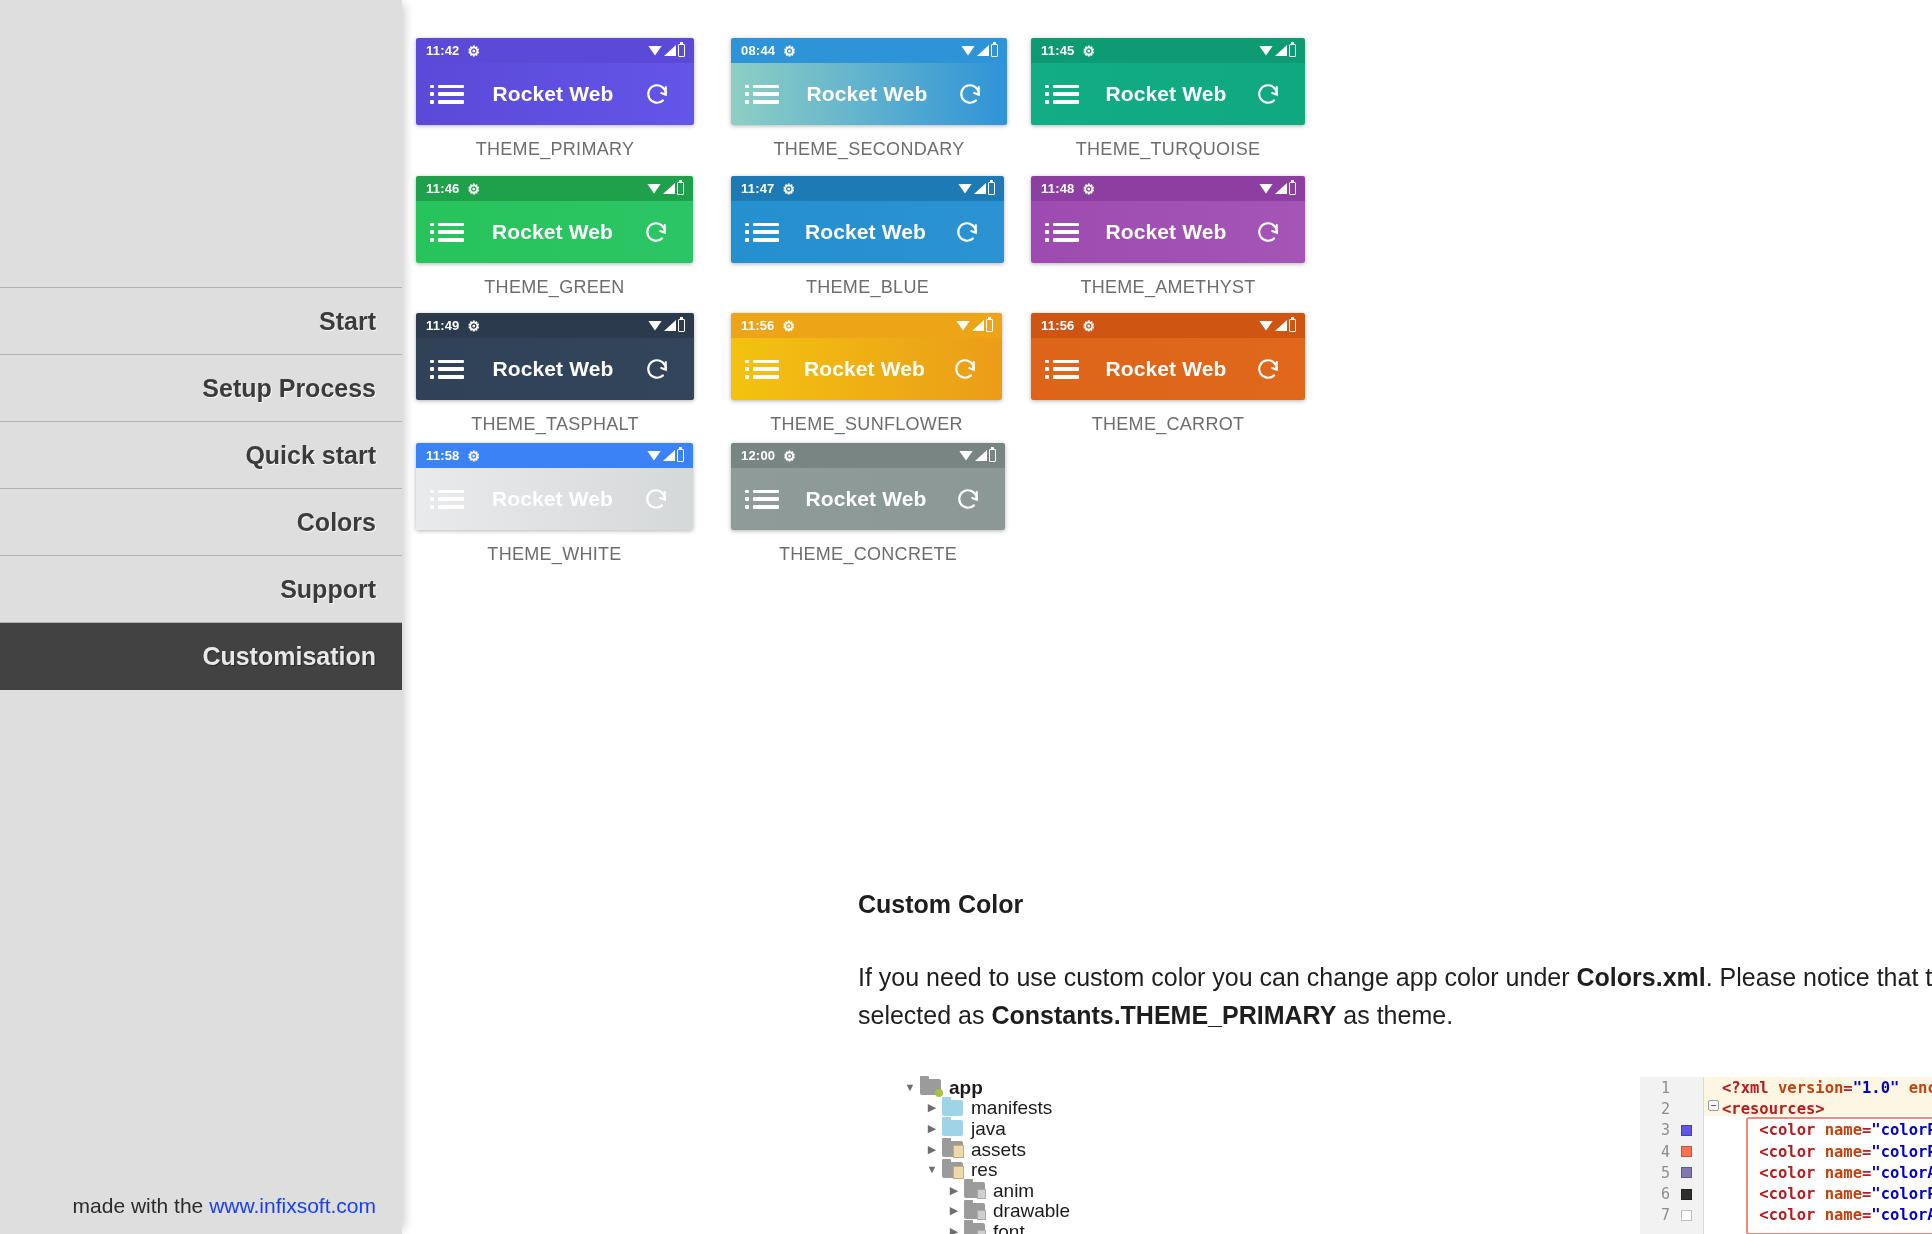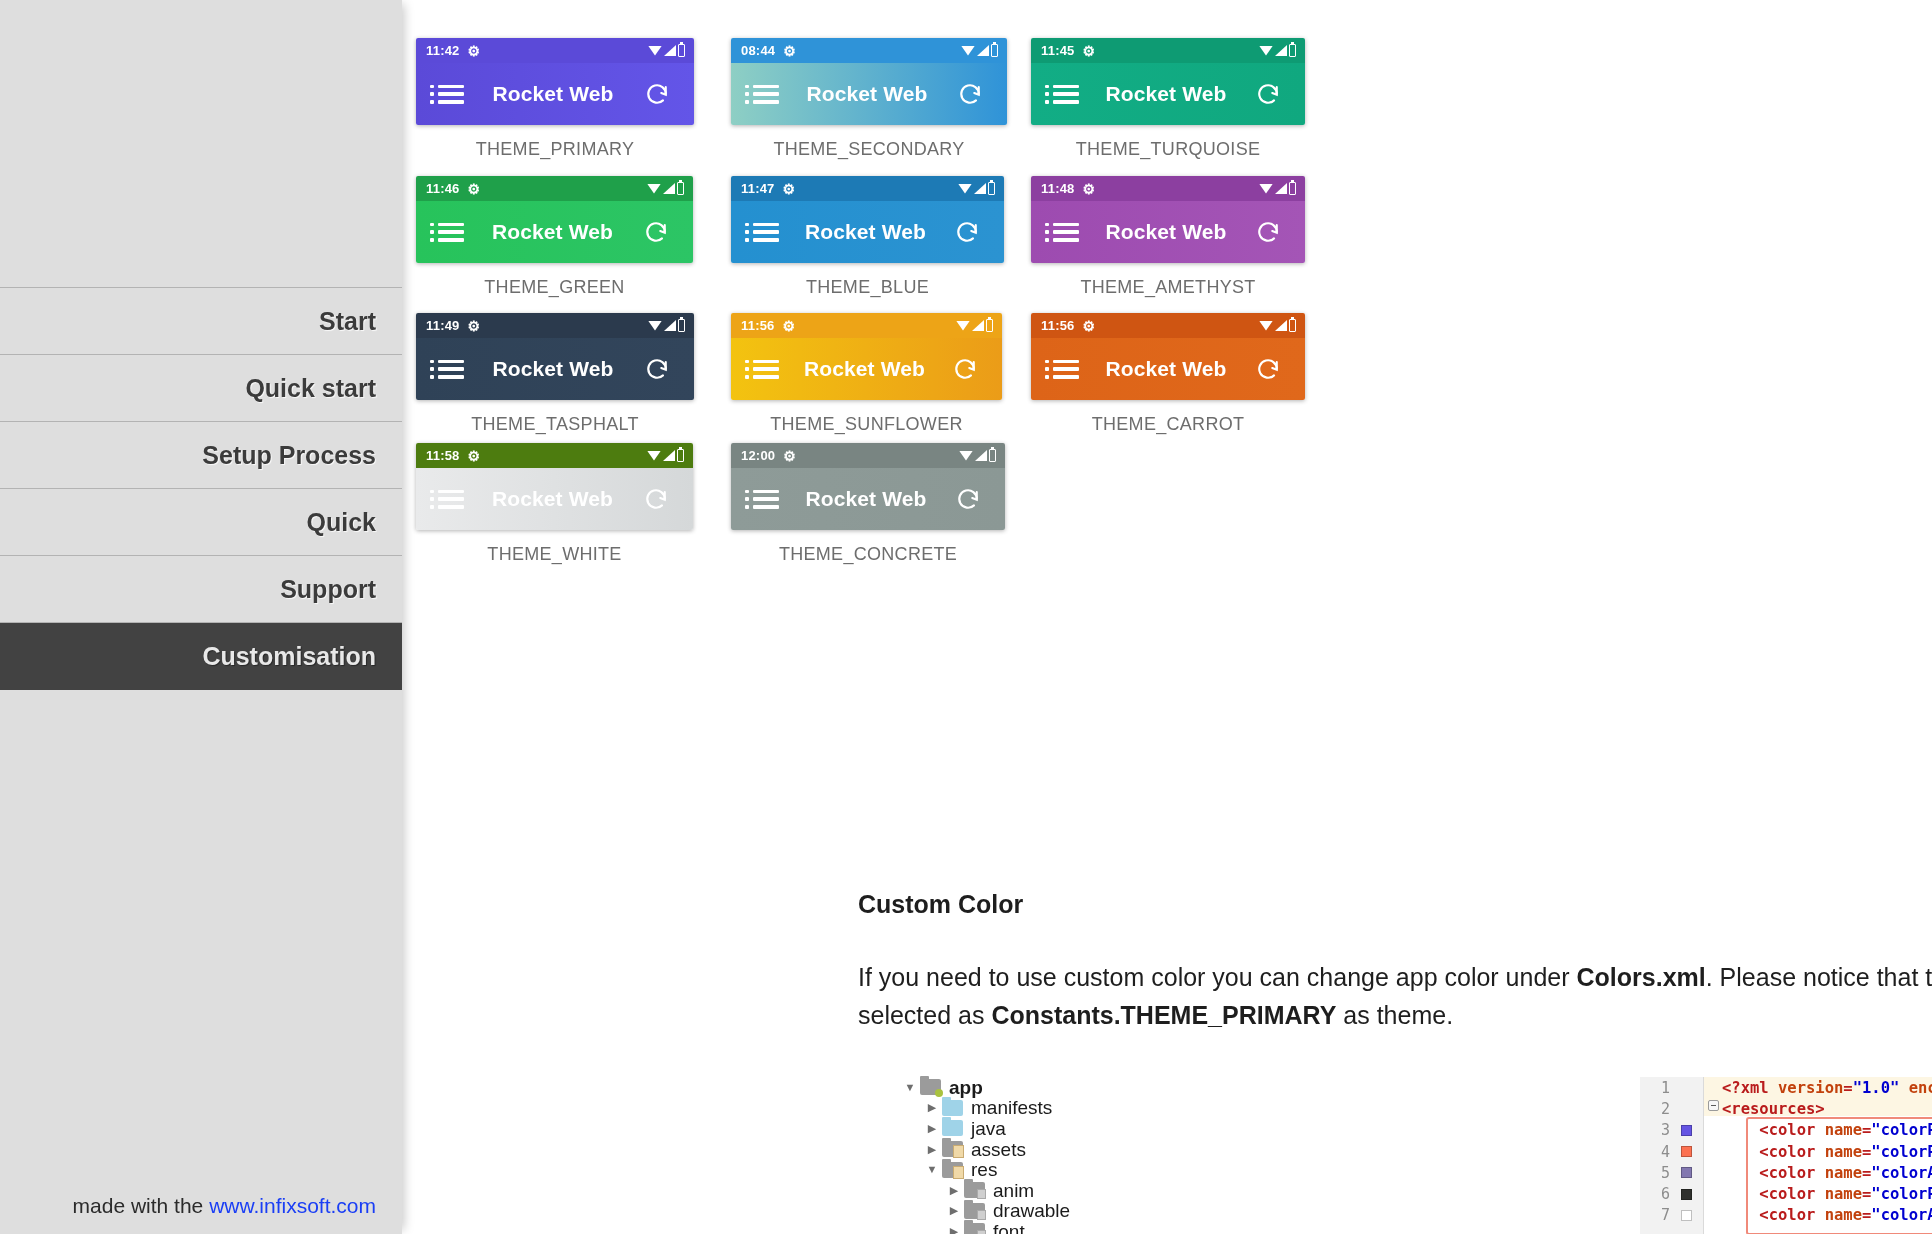--- a/index.html
+++ b/index.html
@@ -315,27 +315,27 @@
 
 <div class="page">
 
   <aside class="sidebar">
     <div class="sidebar-top-spacer"></div>
     <ul class="nav-list" id="nav-list">
         <li class="nav-item">
           <span>Start</span>
         </li>
         <li class="nav-item">
+          <span>Setup Process</span>
+        </li>
+        <li class="nav-item">
           <span>Quick start</span>
         </li>
         <li class="nav-item">
-          <span>Setup Process</span>
-        </li>
-        <li class="nav-item">
-          <span>Quick</span>
+          <span>Colors</span>
         </li>
         <li class="nav-item">
           <span>Support</span>
         </li>
         <li class="nav-item active">
           <span>Customisation</span>
         </li>
       </ul>
     <div class="sidebar-bottom-fill"></div>
     <div class="footer">
@@ -611,21 +611,21 @@
                   </svg>
                 </span>
               </div>
             </div>
             <div class="theme-label">THEME_CARROT</div>
           </div>
         </div>
         <div class="theme-row" style="position: absolute; top: 405px; left: 0px;">
           <div class="theme-cell" style="position: absolute; left: 0px; width: 277px;">
             <div class="phone-card">
-              <div class="statusbar" style="background:#4d7c0f">
+              <div class="statusbar" style="background:#3b82f6">
                 <span class="sb-time">11:58</span>
                 <span class="sb-gear">⚙</span>
                 <span class="sb-spacer"></span>
                 <span class="sb-icons">
                   <span class="ic-wifi"></span>
                   <span class="ic-signal"></span>
                   <span class="ic-batt"></span>
                 </span>
               </div>
               <div class="appbar" style="background:linear-gradient(to right, #e9eaeb, #d5d8d9)">

